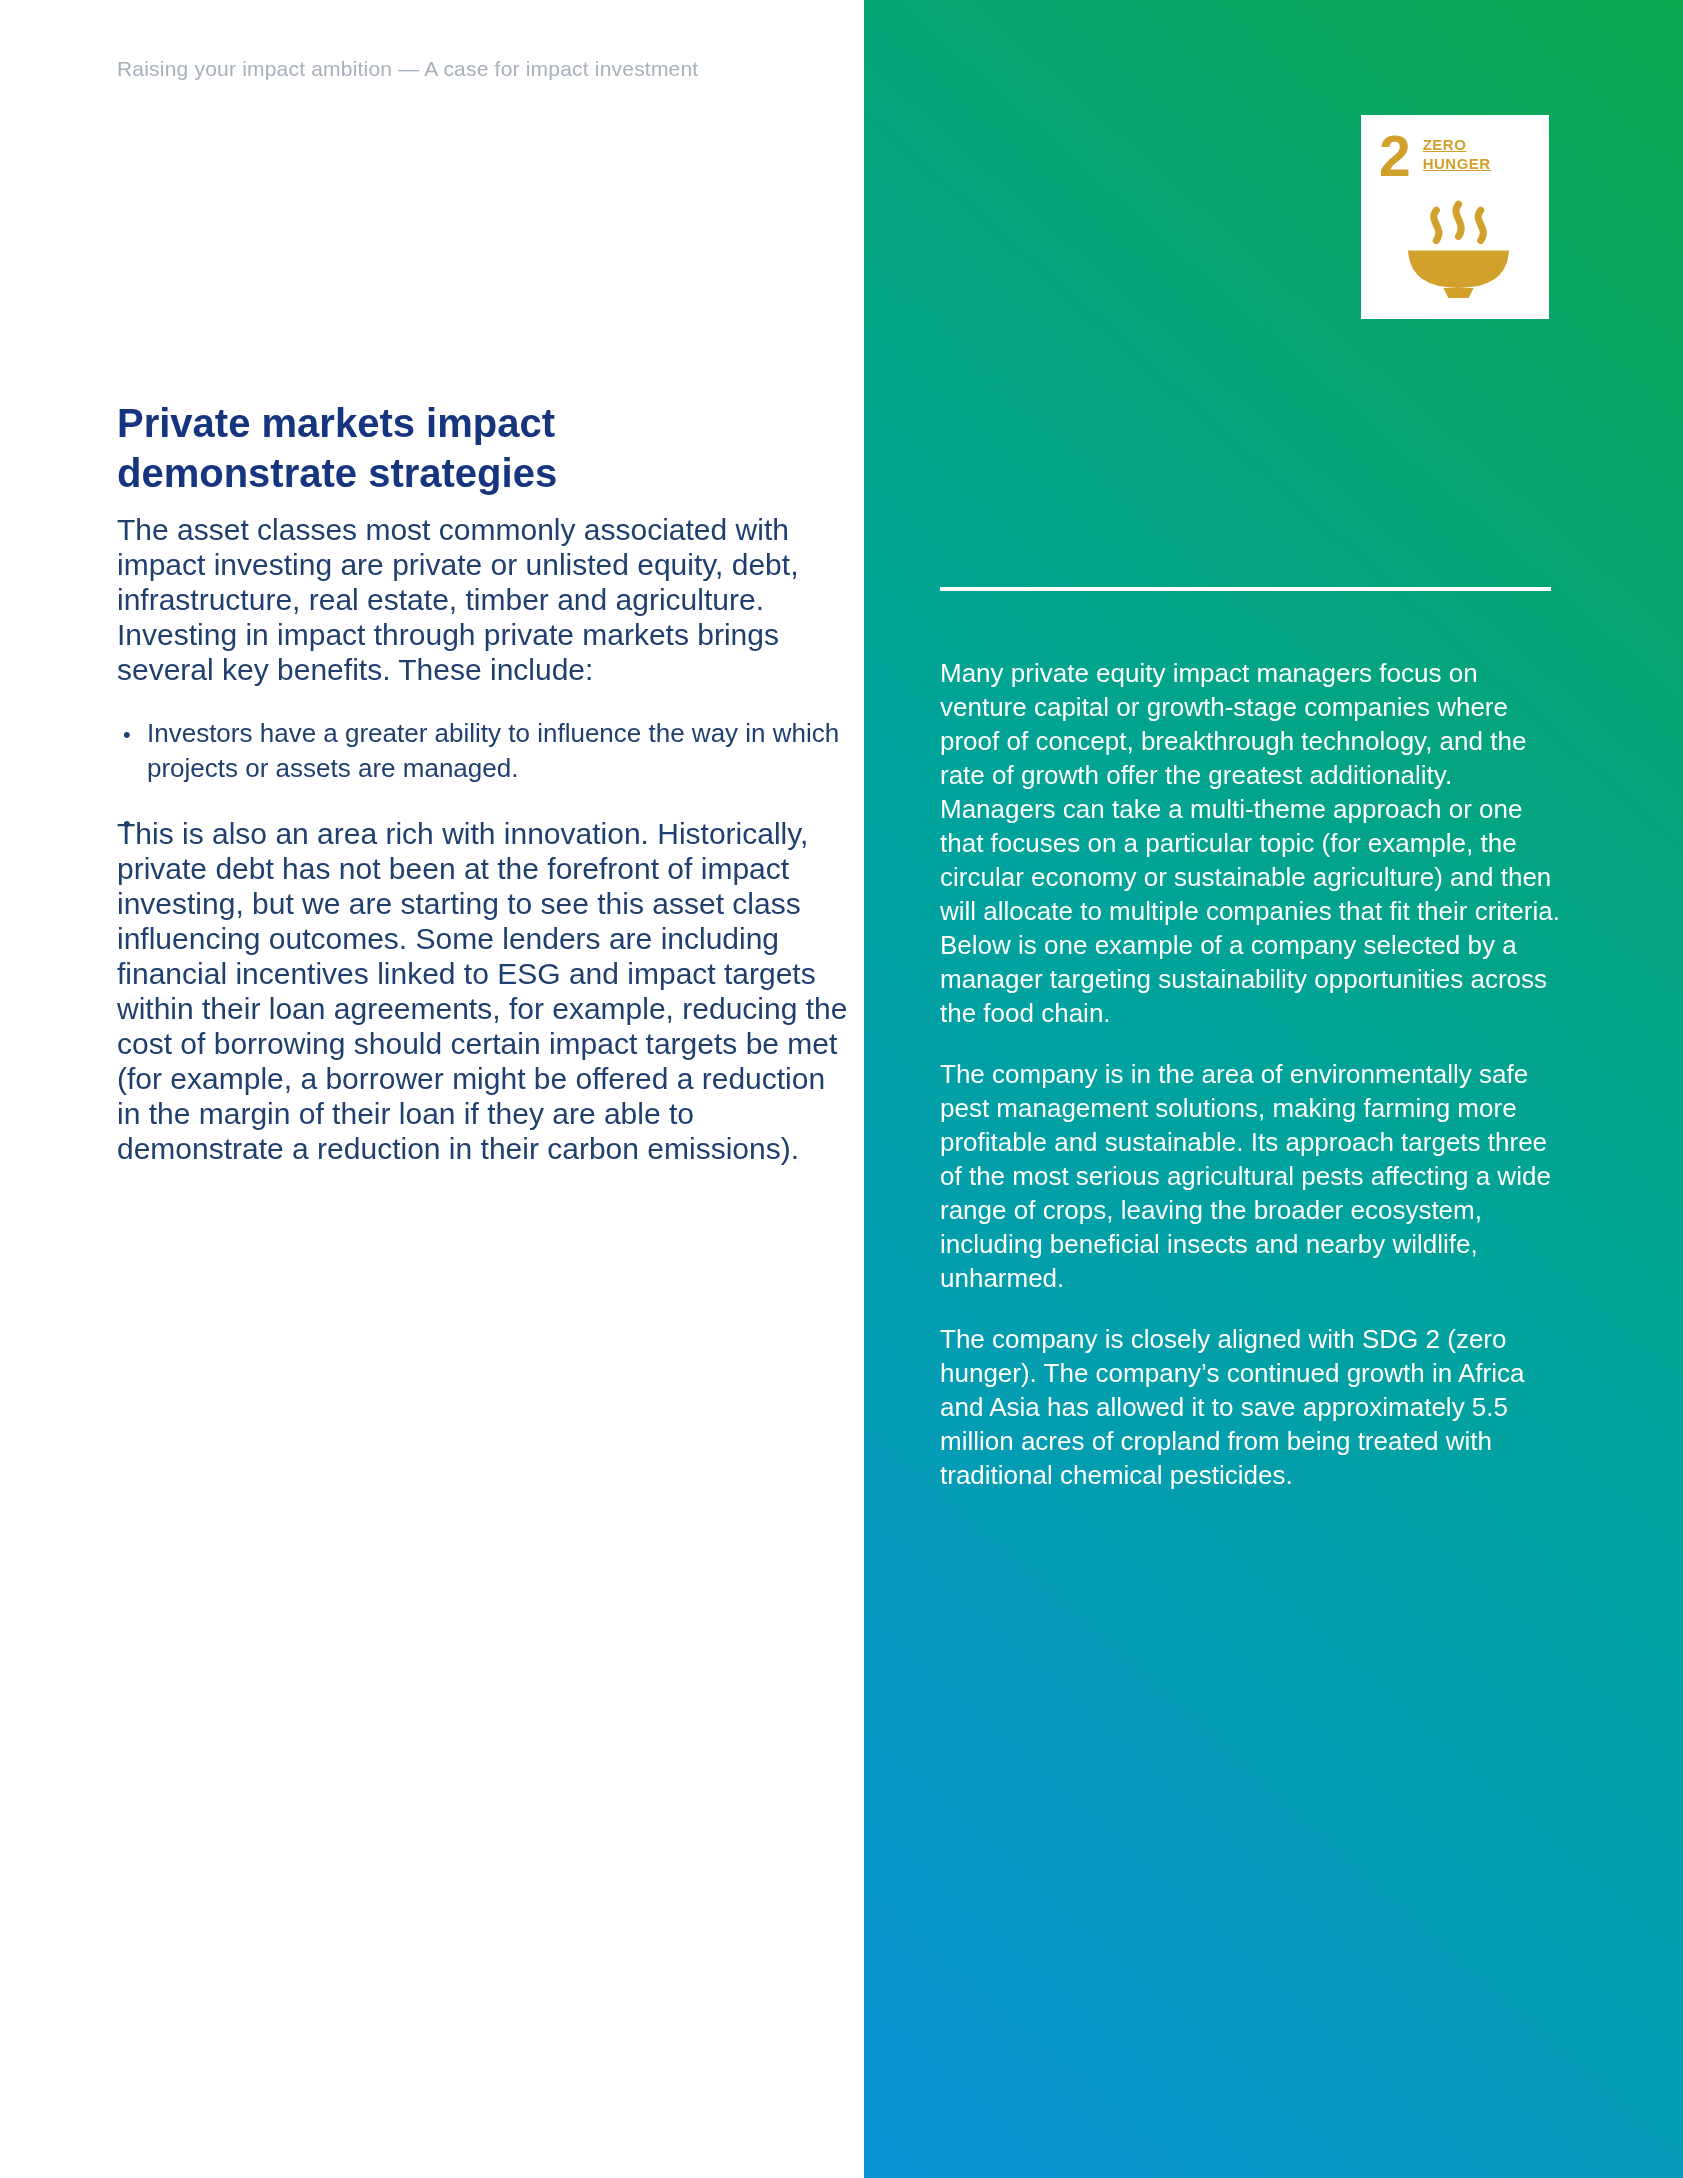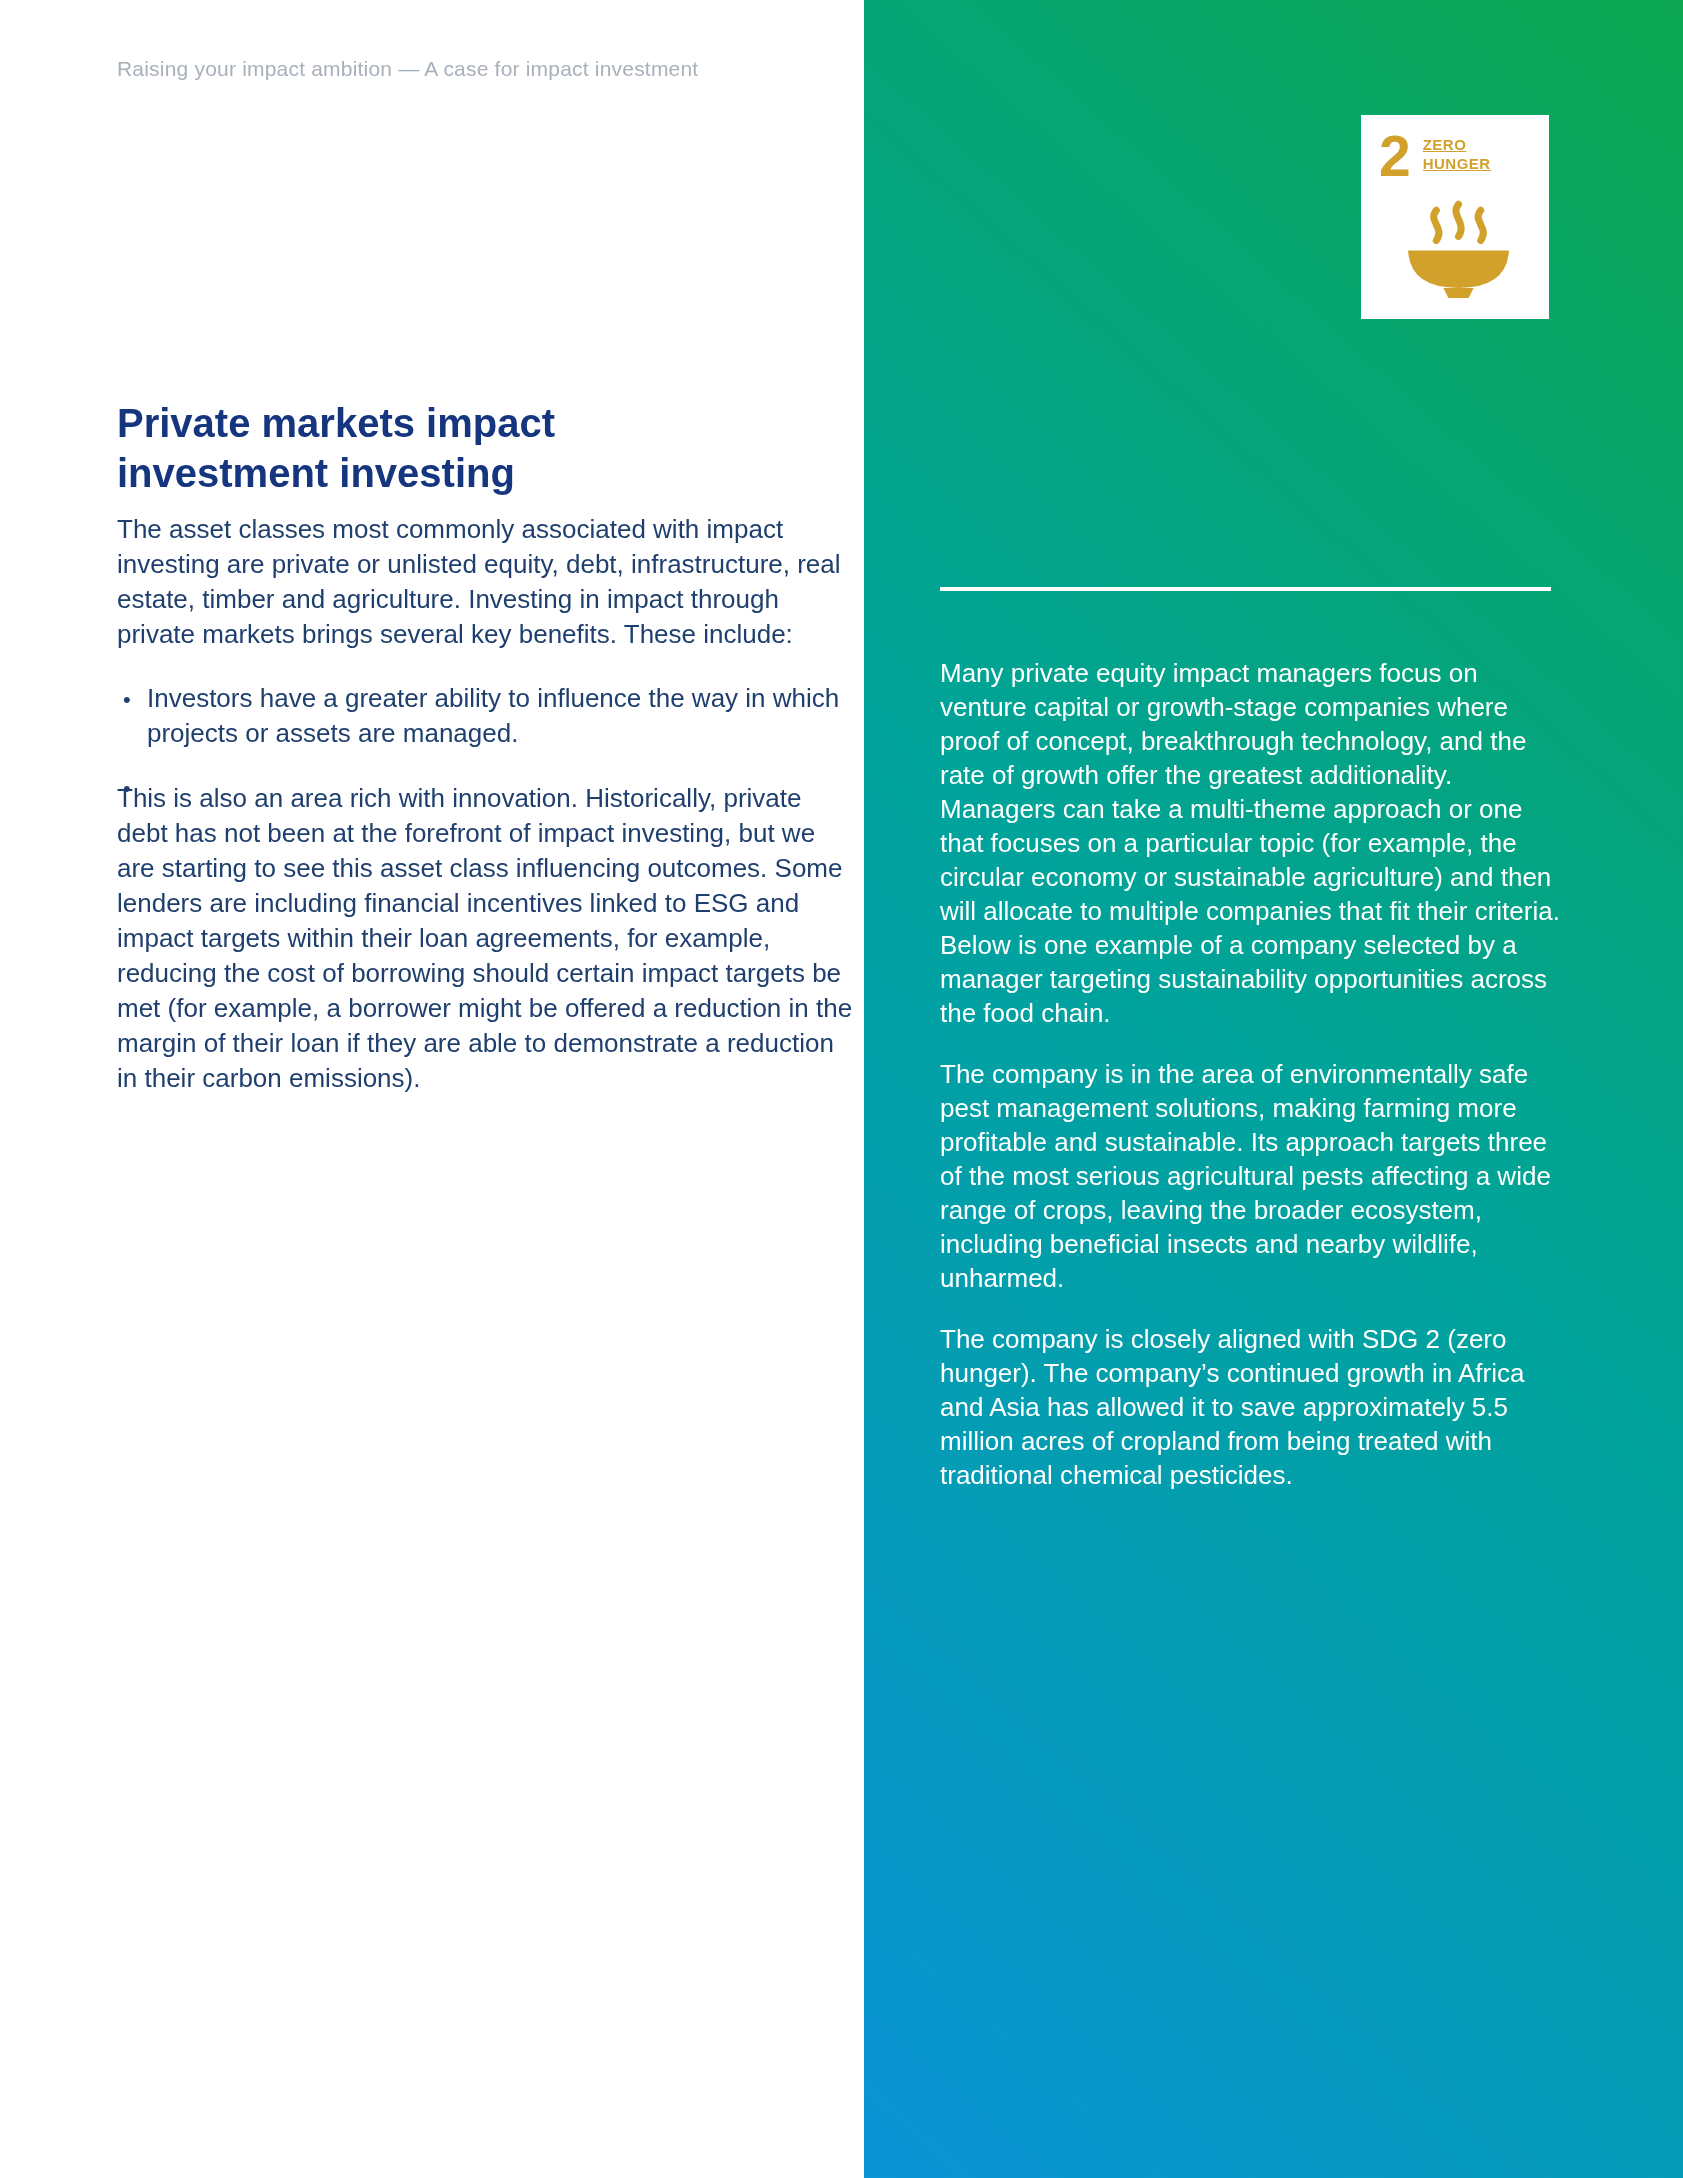--- a/index.html
+++ b/index.html
@@ -19,21 +19,21 @@
   .left-content{
     position:absolute;left:117px;top:398px;width:738px;
   }
   .left-heading{
     margin:0 0 14px 0;
     font-size:40px;line-height:50px;font-weight:700;
     color:#15357f;white-space:pre-line;
   }
   .left-body{
     margin:0 0 29px 0;
-    font-size:26px;line-height:35px;color:#1f3f6e;
+    font-size:30px;line-height:35px;color:#1f3f6e;
   }
   ul.benefits{
     list-style:none;margin:0 0 30px 0;padding:0;
   }
   ul.benefits li{
     position:relative;padding-left:30px;margin:0 0 19px 0;
     font-size:26px;line-height:35px;color:#1f3f6e;
   }
   ul.benefits li .marker{
     position:absolute;left:6px;top:1px;font-size:22px;color:#1f3f6e;
@@ -82,21 +82,21 @@
 </style>
 </head>
 <body>
 
 <div class="page">
 
   <div class="running-header">Raising your impact ambition — A case for impact investment</div>
 
   <div class="left-content">
     <h2 class="left-heading">Private markets impact
-investment investing</h2>
+demonstrate strategies</h2>
     <p class="left-body">The asset classes most commonly associated with impact investing are private or unlisted equity, debt, infrastructure, real estate, timber and agriculture. Investing in impact through private markets brings several key benefits. These include:</p>
     <ul class="benefits">
       <li>
         <span class="marker">•</span>
         <span>Investors have a greater ability to influence the way in which projects or assets are managed.</span>
       </li>
       <li>
         <span class="marker">•</span>
       </li>
     </ul>

